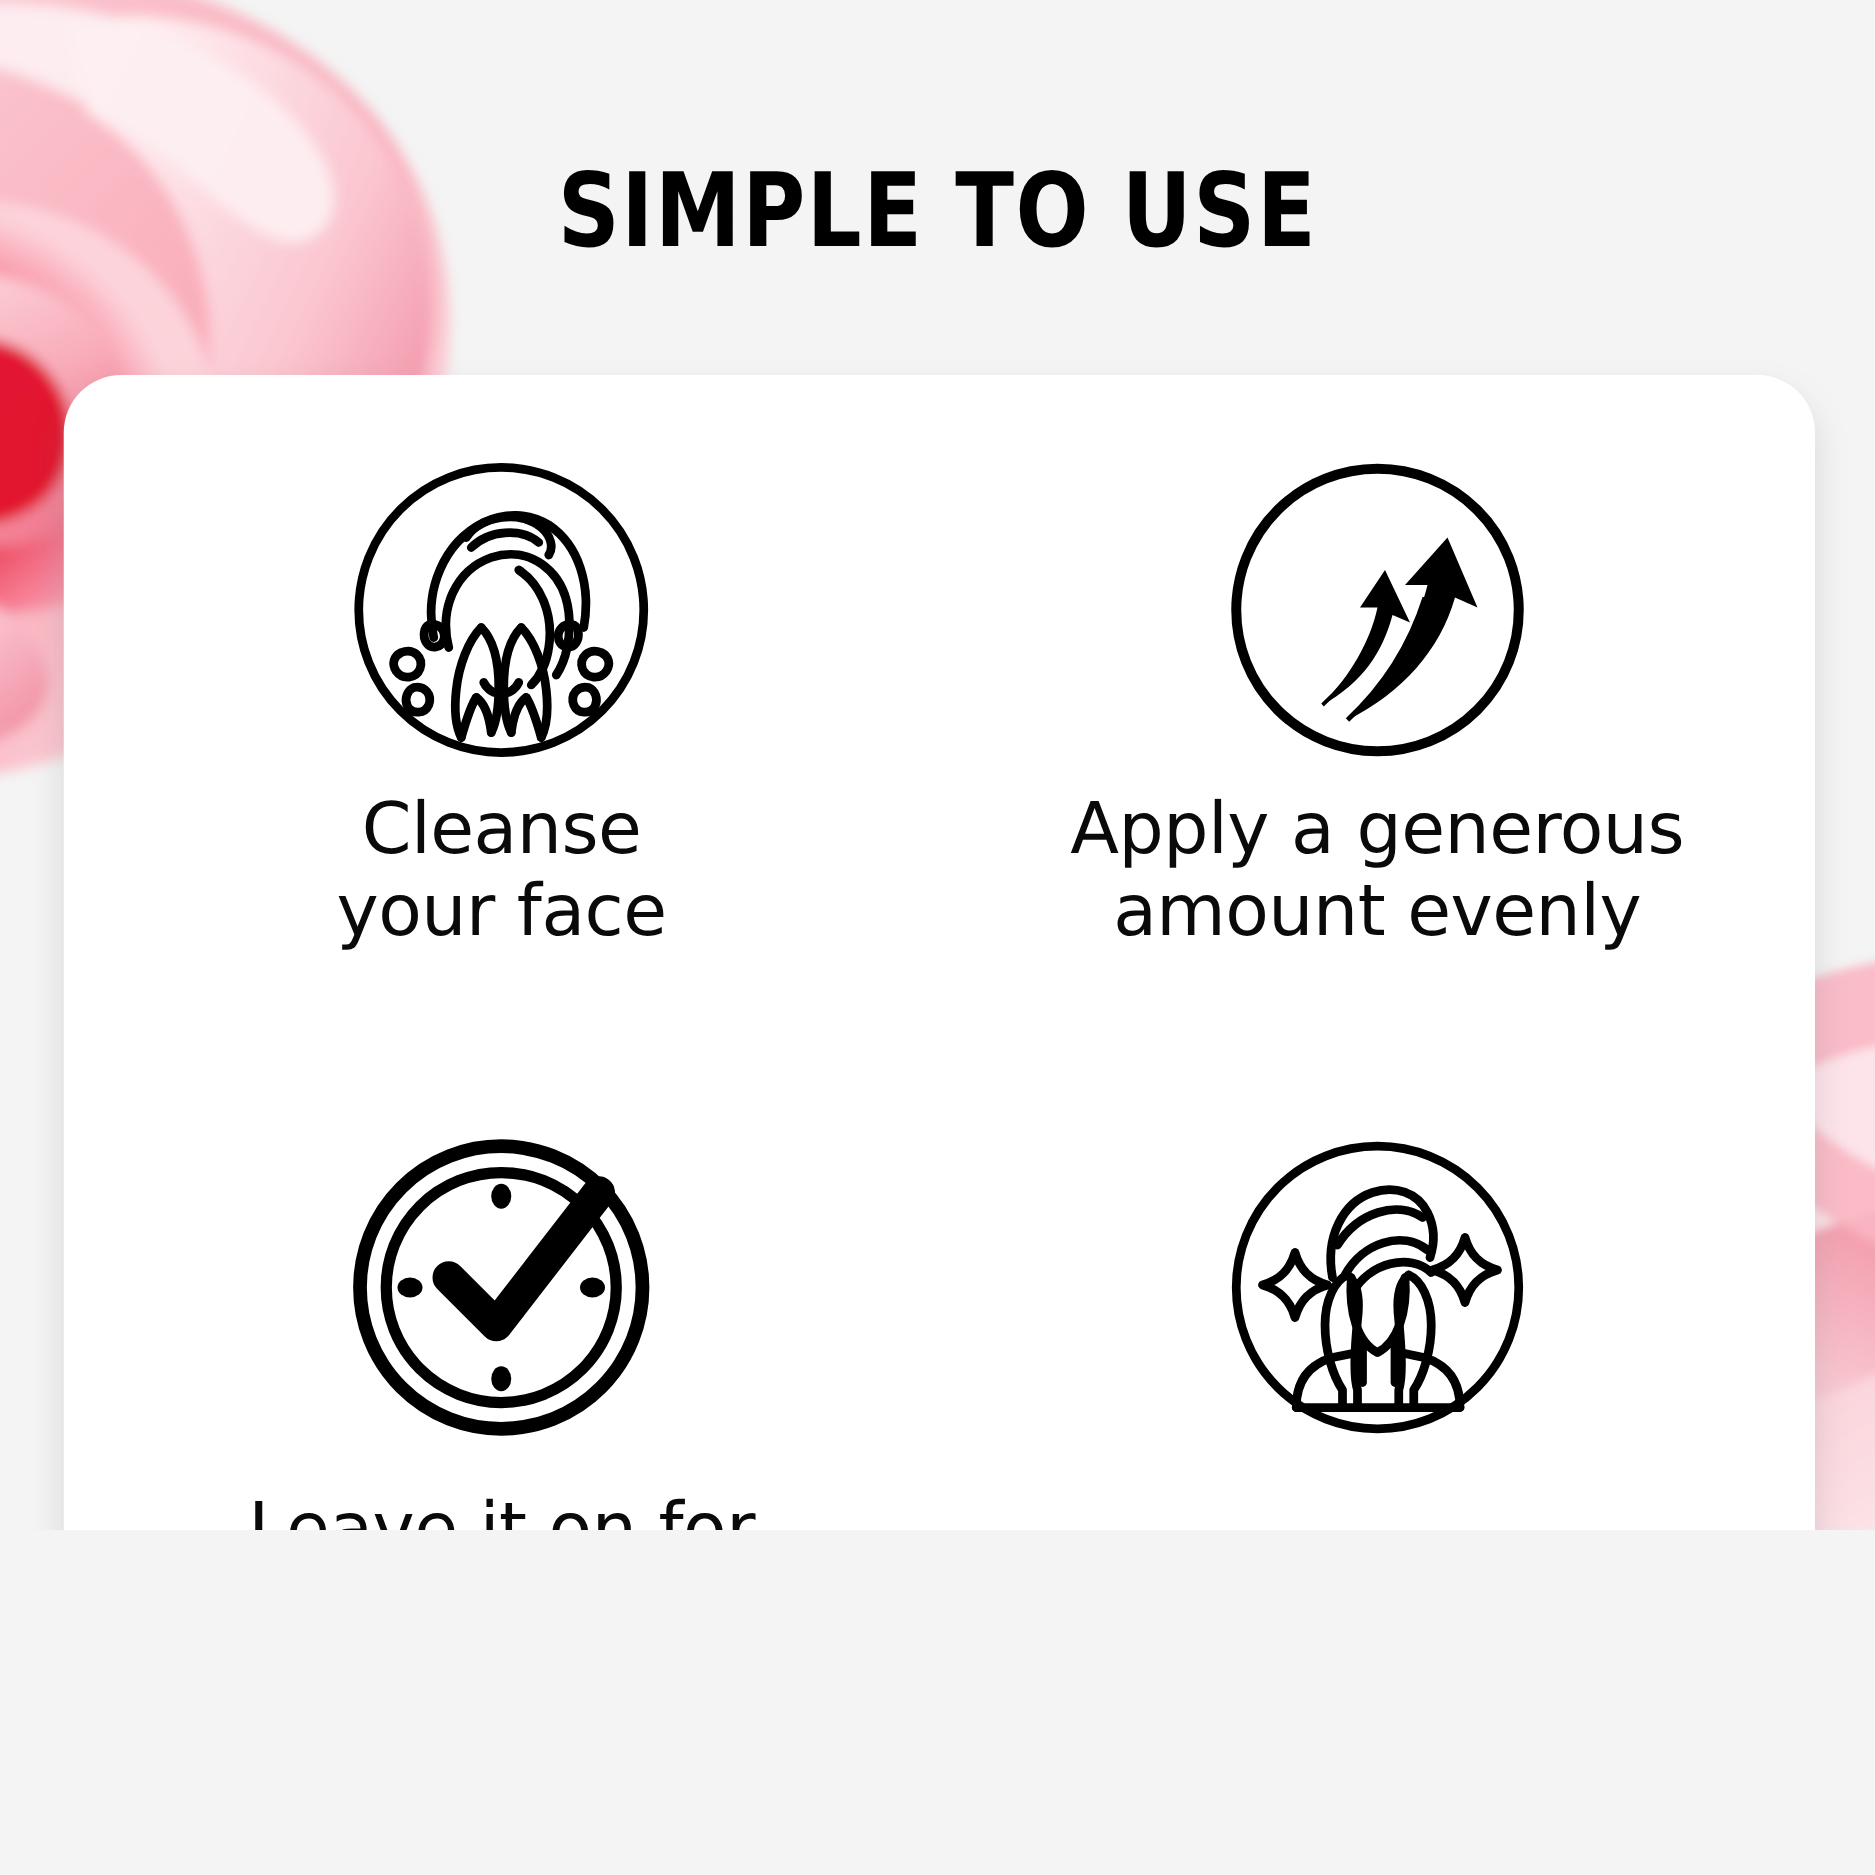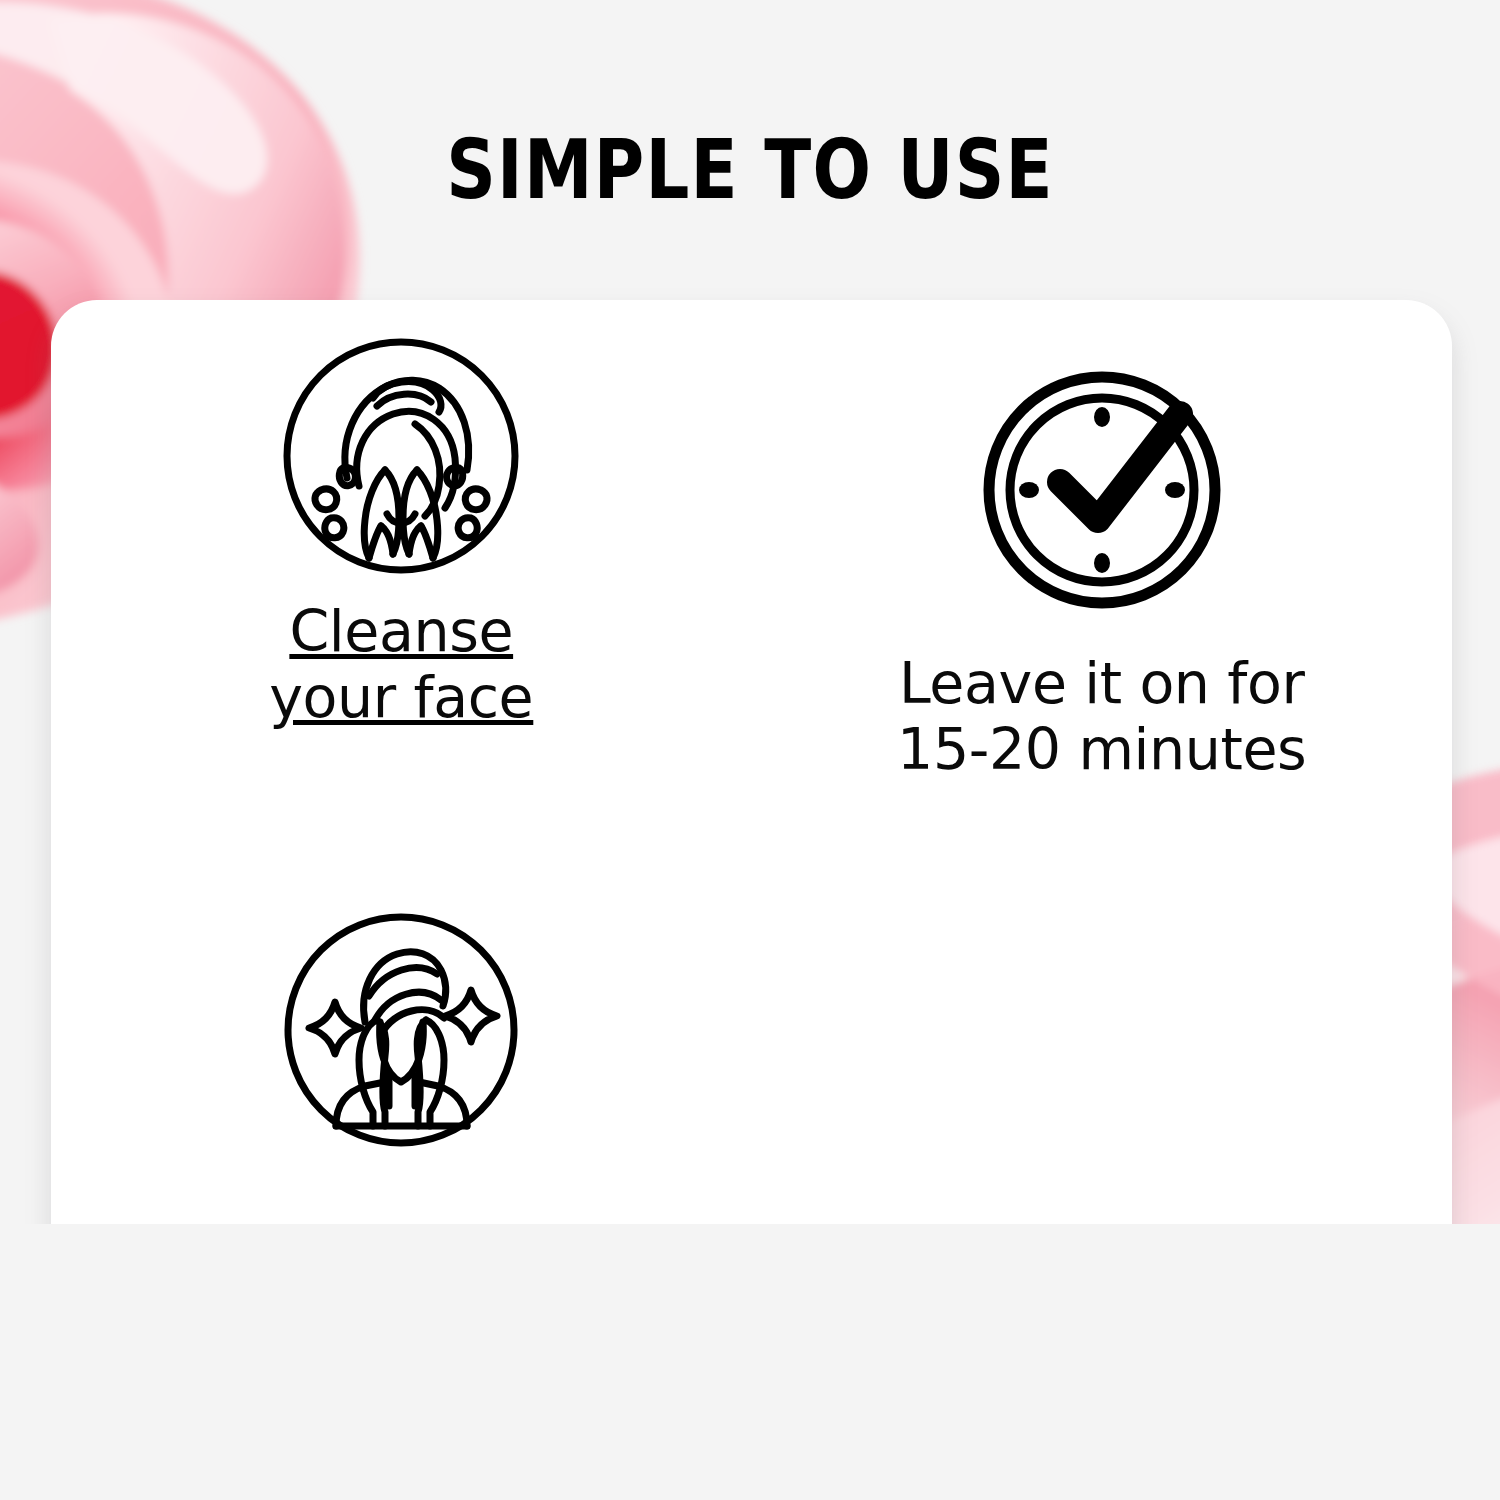--- a/index.html
+++ b/index.html
@@ -82,21 +82,21 @@
     grid-template-columns: 1fr 1fr;
     grid-template-rows: 1fr 1fr;
   }
 
   .cell {
     display: flex;
     flex-direction: column;
     align-items: center;
     justify-content: flex-start;
   }
-  .cell.r1 { padding-top: 36px; text-decoration: underline; }
+  .cell.r1 { padding-top: 68px; }
   .cell.r2 { padding-top: 70px; }
 
   .icon-wrap {
     width: 240px;
     height: 240px;
     display: block;
   }
   .icon-wrap svg { display: block; width: 100%; height: 100%; }
 
   .caption {
@@ -252,20 +252,40 @@
               <path d="M178,132 C170,130 164,136 166,144 C168,150 176,152 180,146 C183,141 182,134 178,132 Z"></path>
               <path d="M200,154 C190,150 182,158 185,167 C188,175 199,176 204,169 C208,163 206,157 200,154 Z"></path>
               <path d="M190,182 C181,180 175,188 178,196 C181,203 191,204 195,197 C198,191 195,184 190,182 Z"></path>
             </g>
           </svg>
         </div>
         <div class="caption">Cleanse
 your face</div>
       </div>
 
+      <div class="cell r1">
+        <div class="icon-wrap">
+          <svg viewBox="0 0 240 240" aria-hidden="true">
+            <circle cx="120" cy="120" r="113" fill="none" stroke="#000" stroke-width="8"></circle>
+
+            <path d="M176,62
+                     L200,118 L182,110 C170,152 140,186 96,208
+                     C126,178 150,140 160,100 L142,100 Z" fill="#000"></path>
+
+            <path d="M96,208 C124,182 146,148 158,110" fill="none" stroke="#000" stroke-width="4"></path>
+
+            <path d="M126,88
+                     L146,130 L132,124 C124,154 108,178 76,196
+                     C98,172 114,146 120,118 L106,118 Z" fill="#000"></path>
+            <path d="M76,196 C100,174 116,148 122,122" fill="none" stroke="#000" stroke-width="3"></path>
+          </svg>
+        </div>
+        <div class="caption">Apply a generous
+amount evenly</div>
+      </div>
 
       <div class="cell r2">
         <div class="icon-wrap">
           <svg viewBox="0 0 240 240" aria-hidden="true">
             <g fill="none" stroke="#000" stroke-linecap="round">
               <circle cx="120" cy="120" r="113" stroke-width="11"></circle>
               <circle cx="120" cy="120" r="92" stroke-width="9"></circle>
             </g>
 
             <ellipse cx="120" cy="47" rx="8" ry="10" fill="#000"></ellipse>

